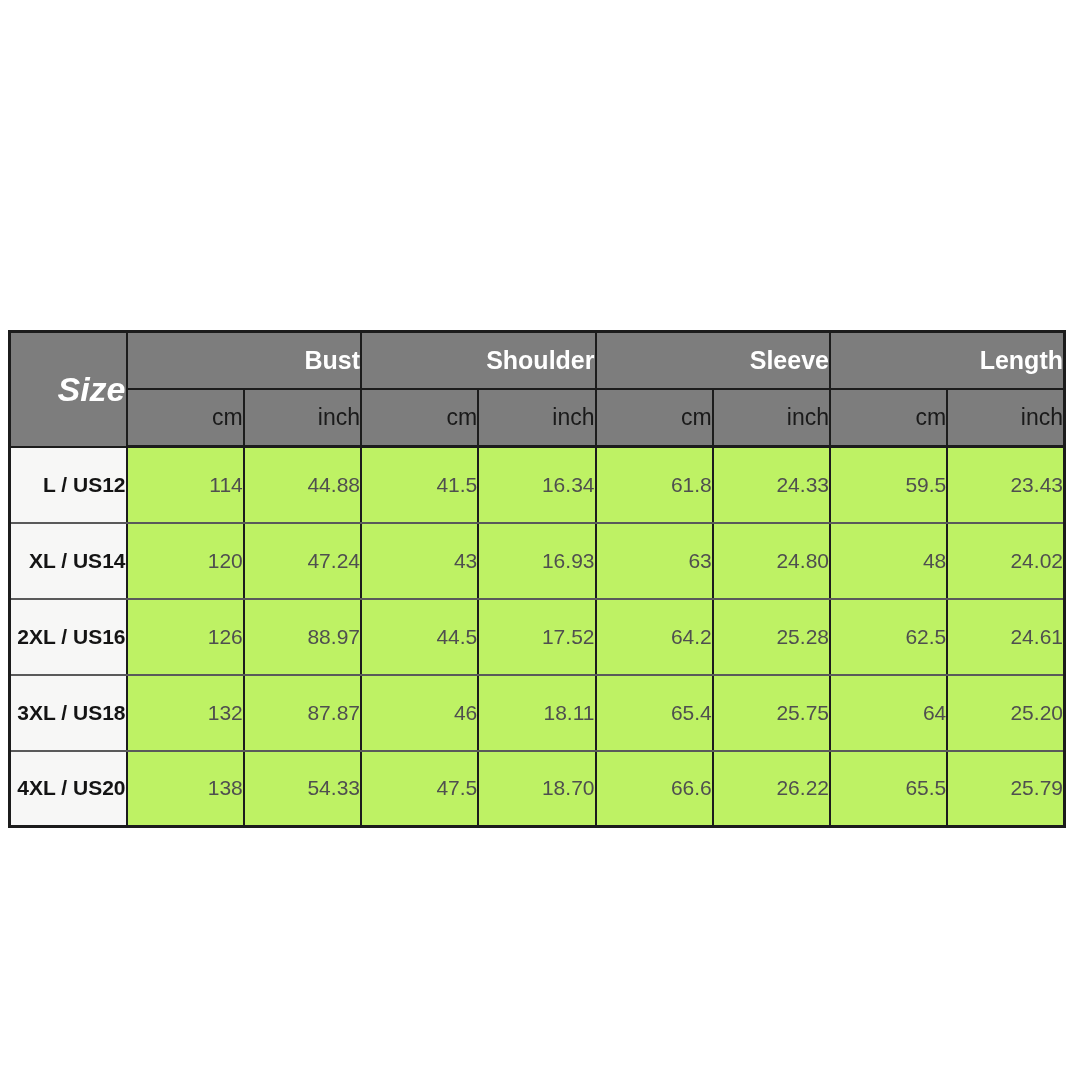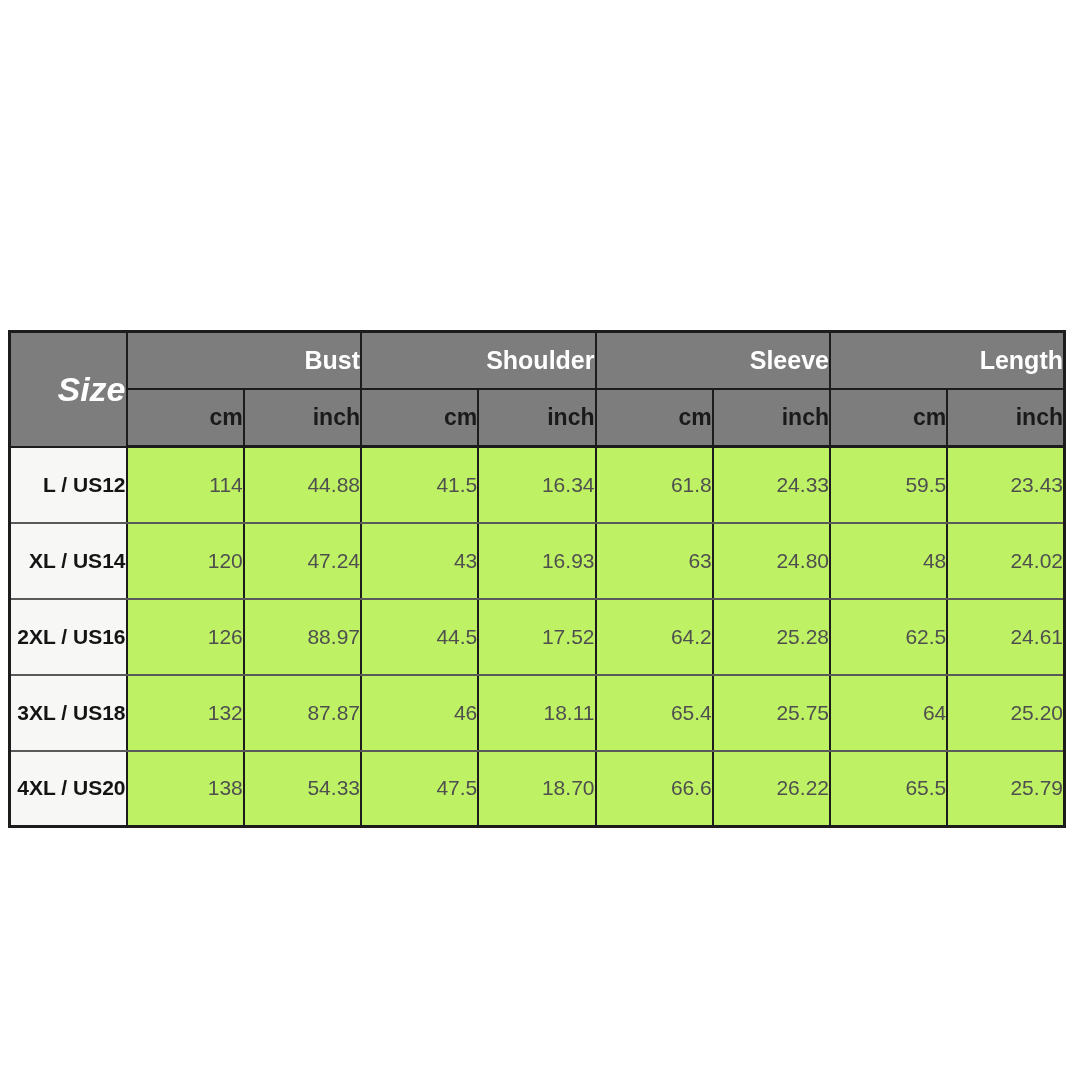--- a/index.html
+++ b/index.html
@@ -46,21 +46,21 @@
     font-style: italic;
   }
   th.group-th {
     color: var(--header-group-text, #ffffff);
     font-size: 25px;
     font-weight: bold;
   }
   th.unit-th {
     color: var(--header-unit-text, #1a1a1a);
     font-size: 23px;
-    font-weight: bold;
+    font-weight: normal;
     border-bottom: 3px solid var(--border-dark, #1c1c1c);
   }
   tbody tr { height: 76px; }
   td.size-cell {
     background: var(--size-cell-bg, #f7f7f6);
     color: var(--size-cell-text, #141414);
     font-size: 21px;
     font-weight: bold;
     border-left: 3px solid var(--border-dark, #1c1c1c);
     border-right: 2px solid var(--border-dark, #1c1c1c);

